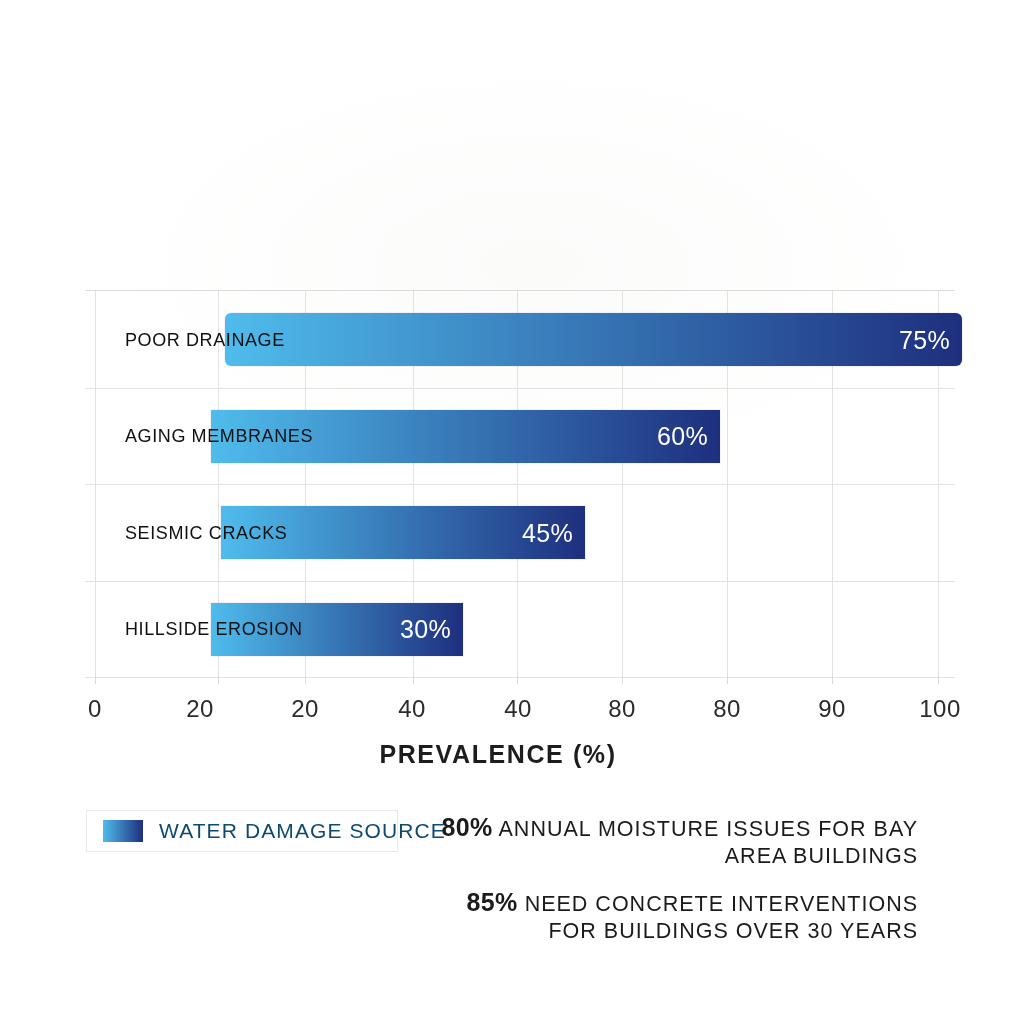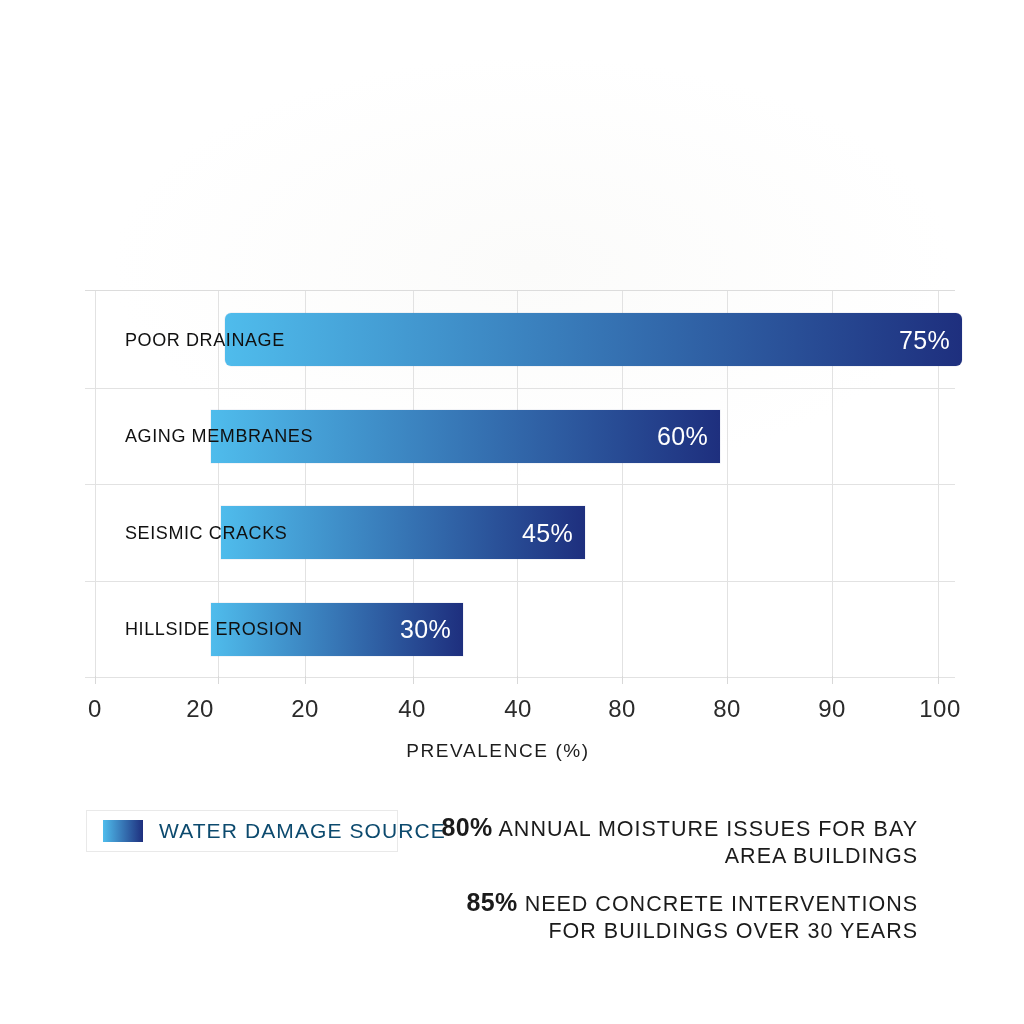--- a/index.html
+++ b/index.html
@@ -106,23 +106,24 @@
     color: #2b2b2b;
     letter-spacing: 0.5px;
     white-space: nowrap;
   }
   #x-axis-title {
     position: absolute;
     top: 740px;
     left: 0;
     width: 996px;
     text-align: center;
-    font-size: 19px;
+    font-size: 25px;
     letter-spacing: 1.6px;
     color: #1d1d1d;
+    font-weight: bold;
   }
 
   
   #legend {
     position: absolute;
     left: 86px;
     top: 810px;
     width: 312px;
     height: 42px;
     border: 1px solid #e9e9e9;

